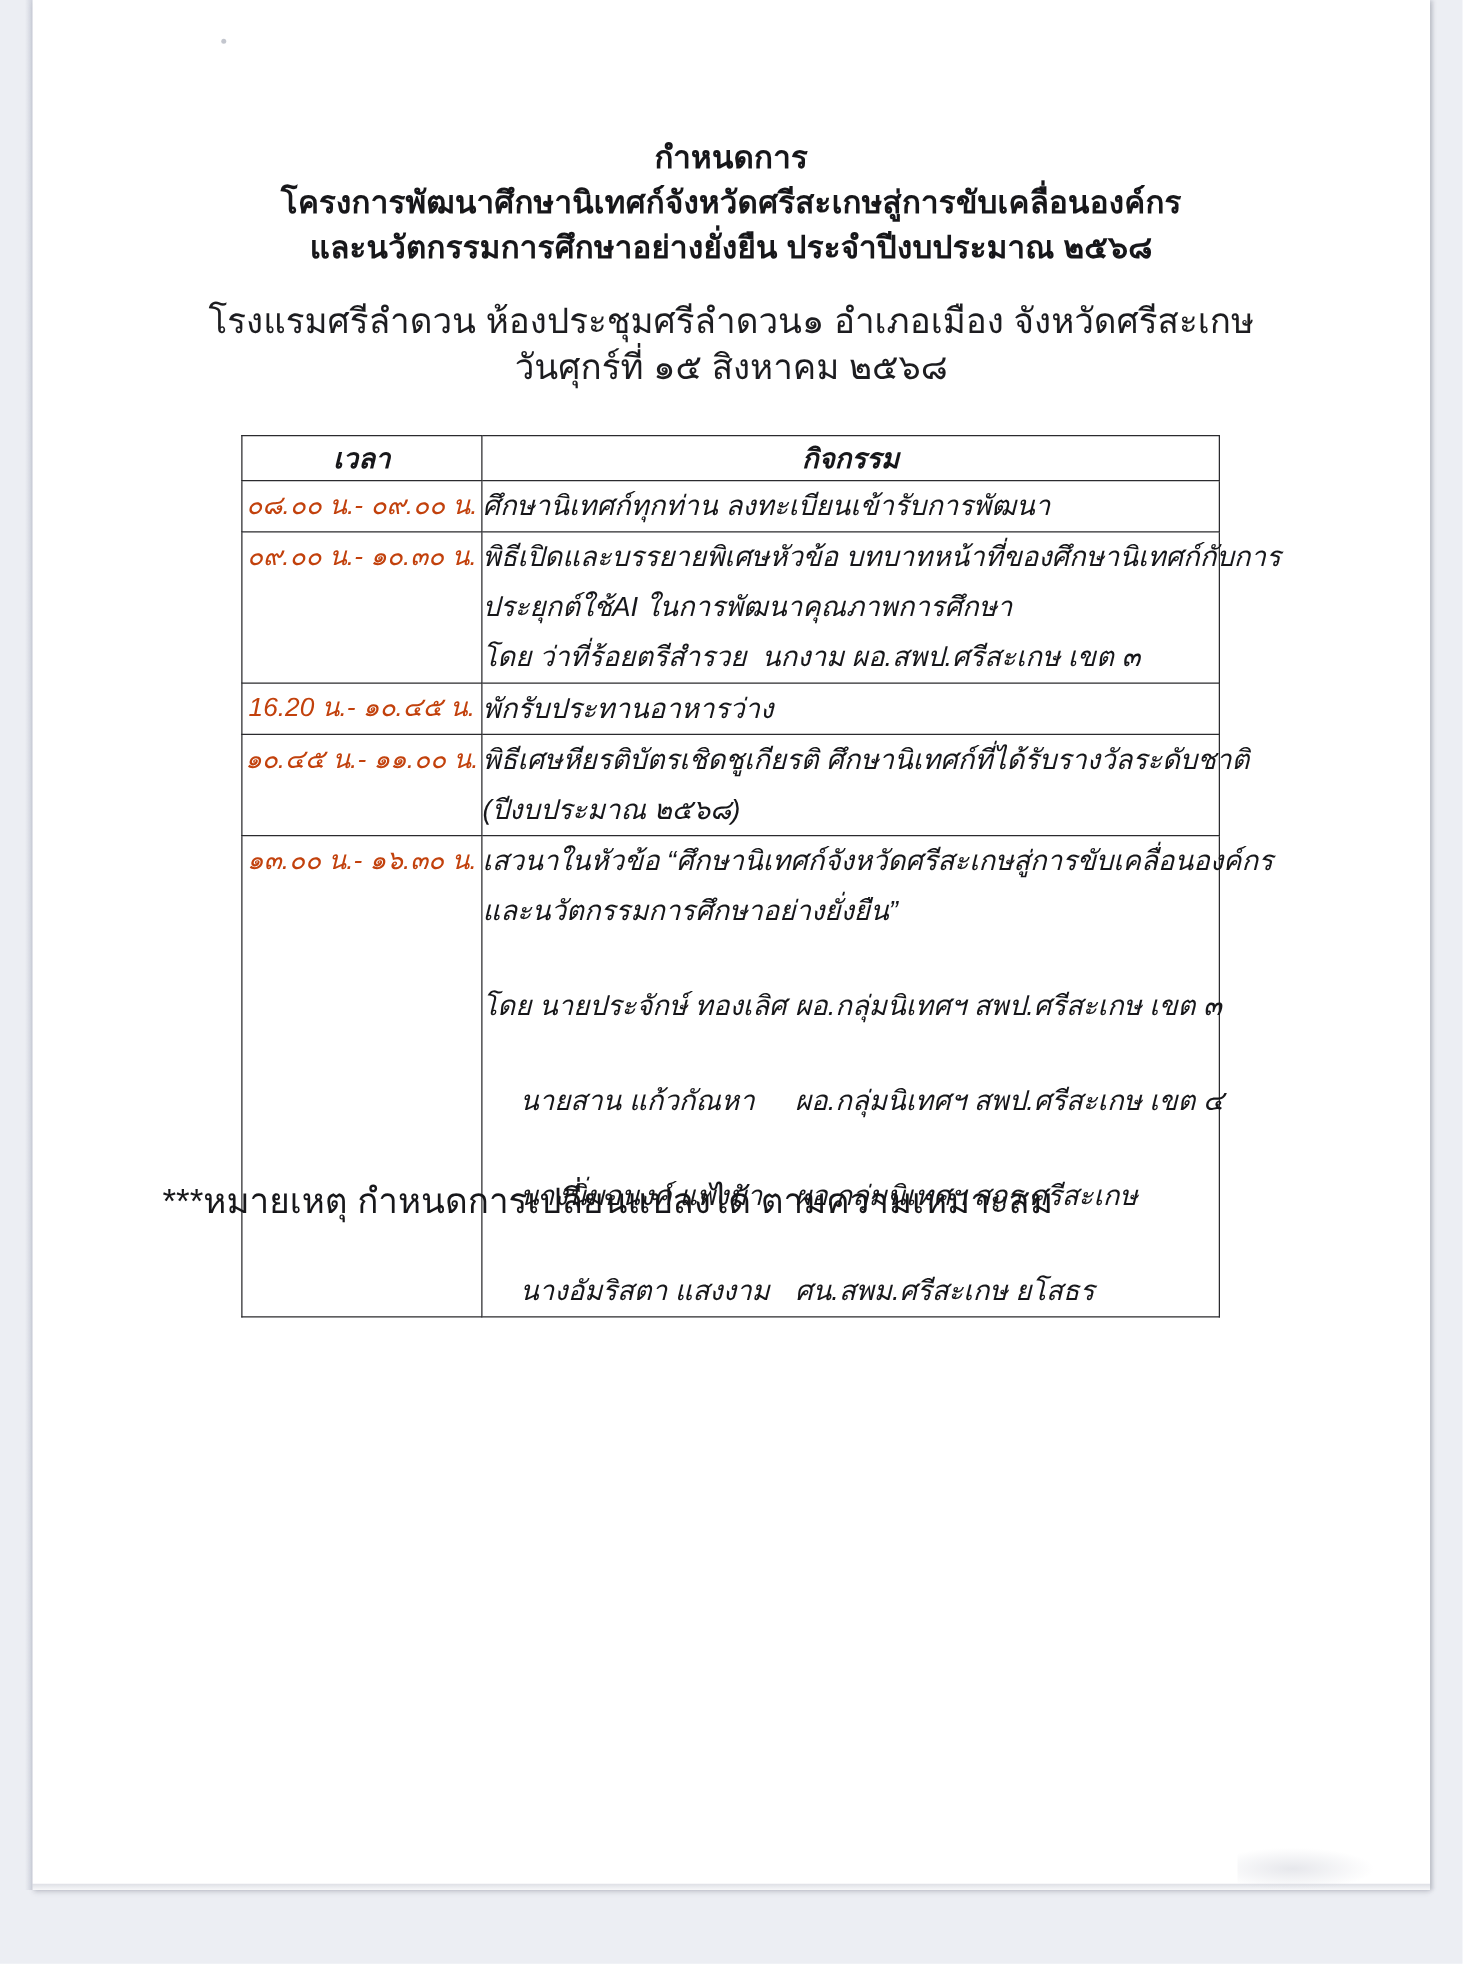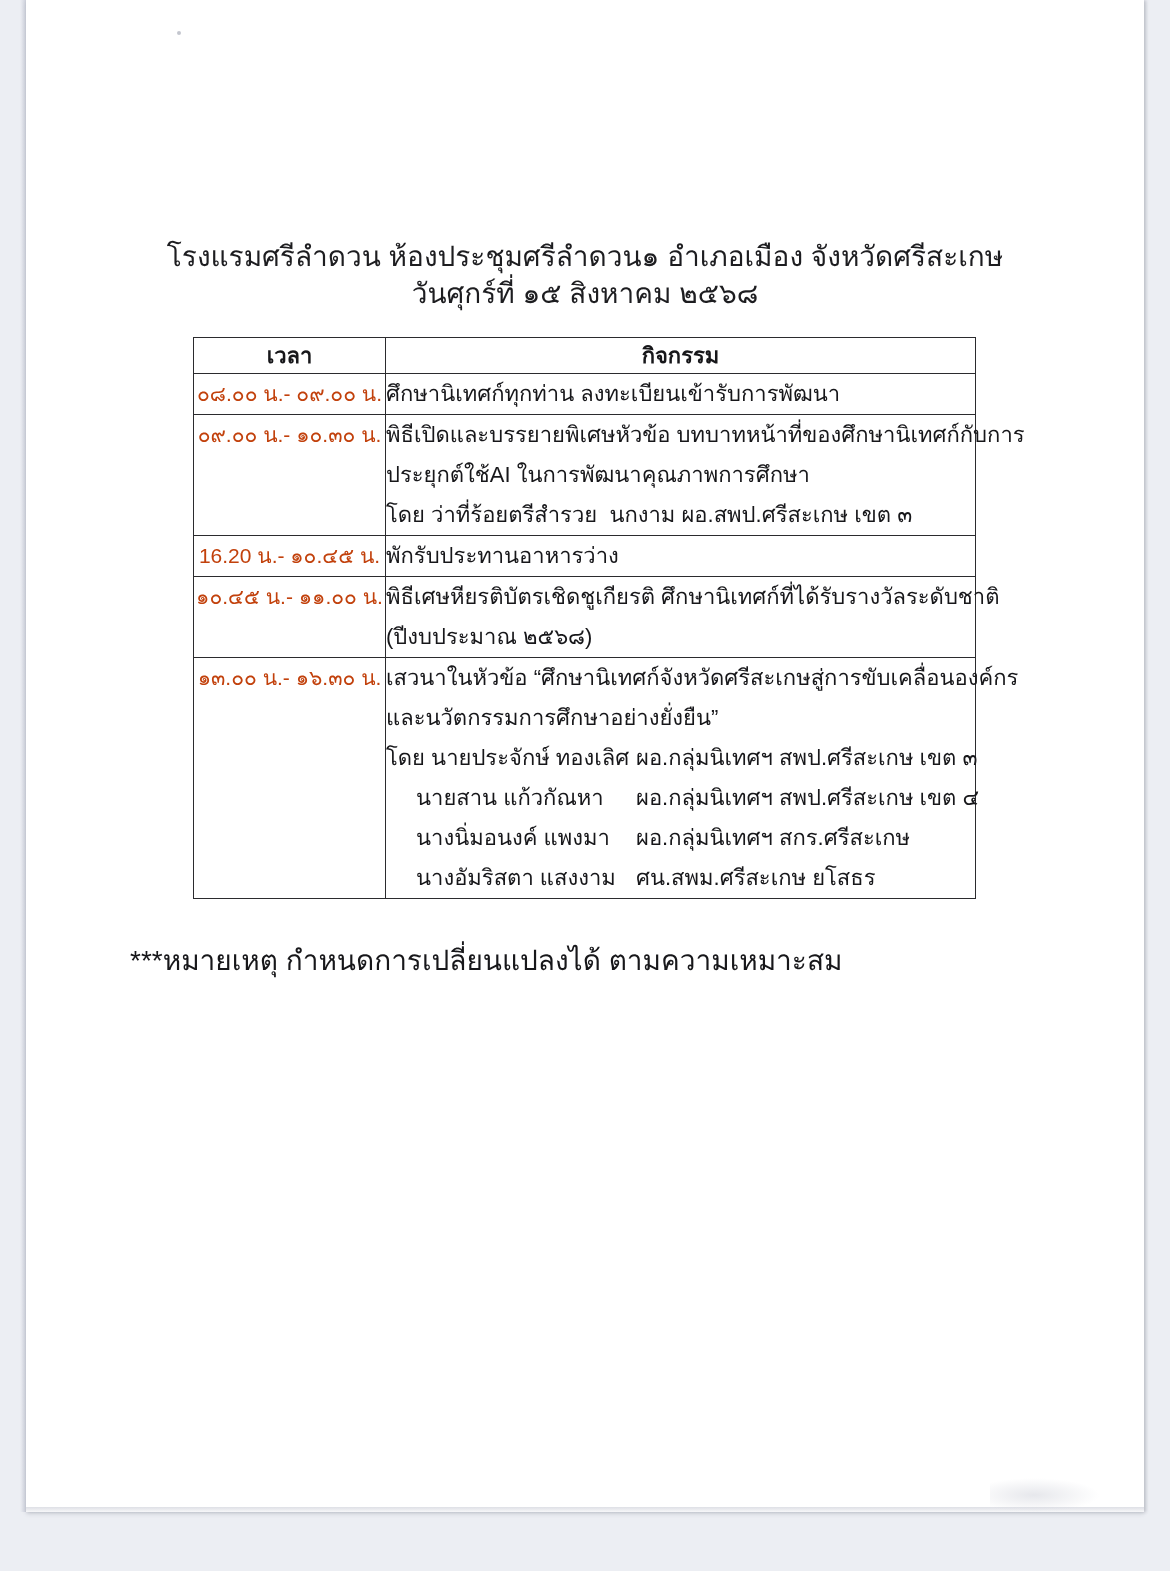--- a/index.html
+++ b/index.html
@@ -96,22 +96,23 @@
     font-size: 28px;
     font-weight: 400;
     line-height: 37px;
     color: #1d1d20;
   }
 
   
   .agenda-table-wrap {
     position: absolute;
     left: 193px;
-    top: 337px;
+    top: 348px;
     width: 782px;
+    font-style: italic;
   }
   table.agenda {
     border-collapse: collapse;
     width: 782px;
     table-layout: fixed;
   }
   table.agenda td, table.agenda th {
     border: 1.6px solid #2b2b2e;
     vertical-align: top;
     padding: 0;
@@ -140,21 +141,21 @@
     line-height: 40px;
     padding: 5px 10px 8px 13px;
     color: #17171a;
   }
   .act-line { display: block; white-space: pre; }
 
   .speaker-row {
     display: block;
     white-space: pre;
   }
-  .speaker-row .nm { display: inline-block; width: 250px; }
+  .speaker-row .nm { display: inline-block; width: 250px; margin-top: 36px; }
   .speaker-row.ind .nm { padding-left: 30px; width: 220px; }
 
   
   .footnote {
     position: absolute;
     left: 130px;
     top: 938px;
     width: 910px;
     font-size: 28px;
     color: #17171a;
@@ -174,20 +175,25 @@
 <body>
 
 <div class="page-left-shadow"></div>
 <div class="page-sheet"></div>
 <div class="page-bottom-edge"></div>
 <div class="speck"></div>
 <div class="smudge"></div>
 
 <div class="doc-body">
 
+  <div class="title-block">
+    <div class="title-line l1">กำหนดการ</div>
+    <div class="title-line l2">โครงการพัฒนาศึกษานิเทศก์จังหวัดศรีสะเกษสู่การขับเคลื่อนองค์กร</div>
+    <div class="title-line l3">และนวัตกรรมการศึกษาอย่างยั่งยืน ประจำปีงบประมาณ ๒๕๖๘</div>
+  </div>
 
   <div class="venue-block">
     <div class="venue-line">โรงแรมศรีลำดวน ห้องประชุมศรีลำดวน๑ อำเภอเมือง จังหวัดศรีสะเกษ</div>
     <div class="venue-line">วันศุกร์ที่ ๑๕ สิงหาคม ๒๕๖๘</div>
   </div>
 
   <div class="agenda-table-wrap">
     <table class="agenda">
       <colgroup>
         <col class="c-time">

